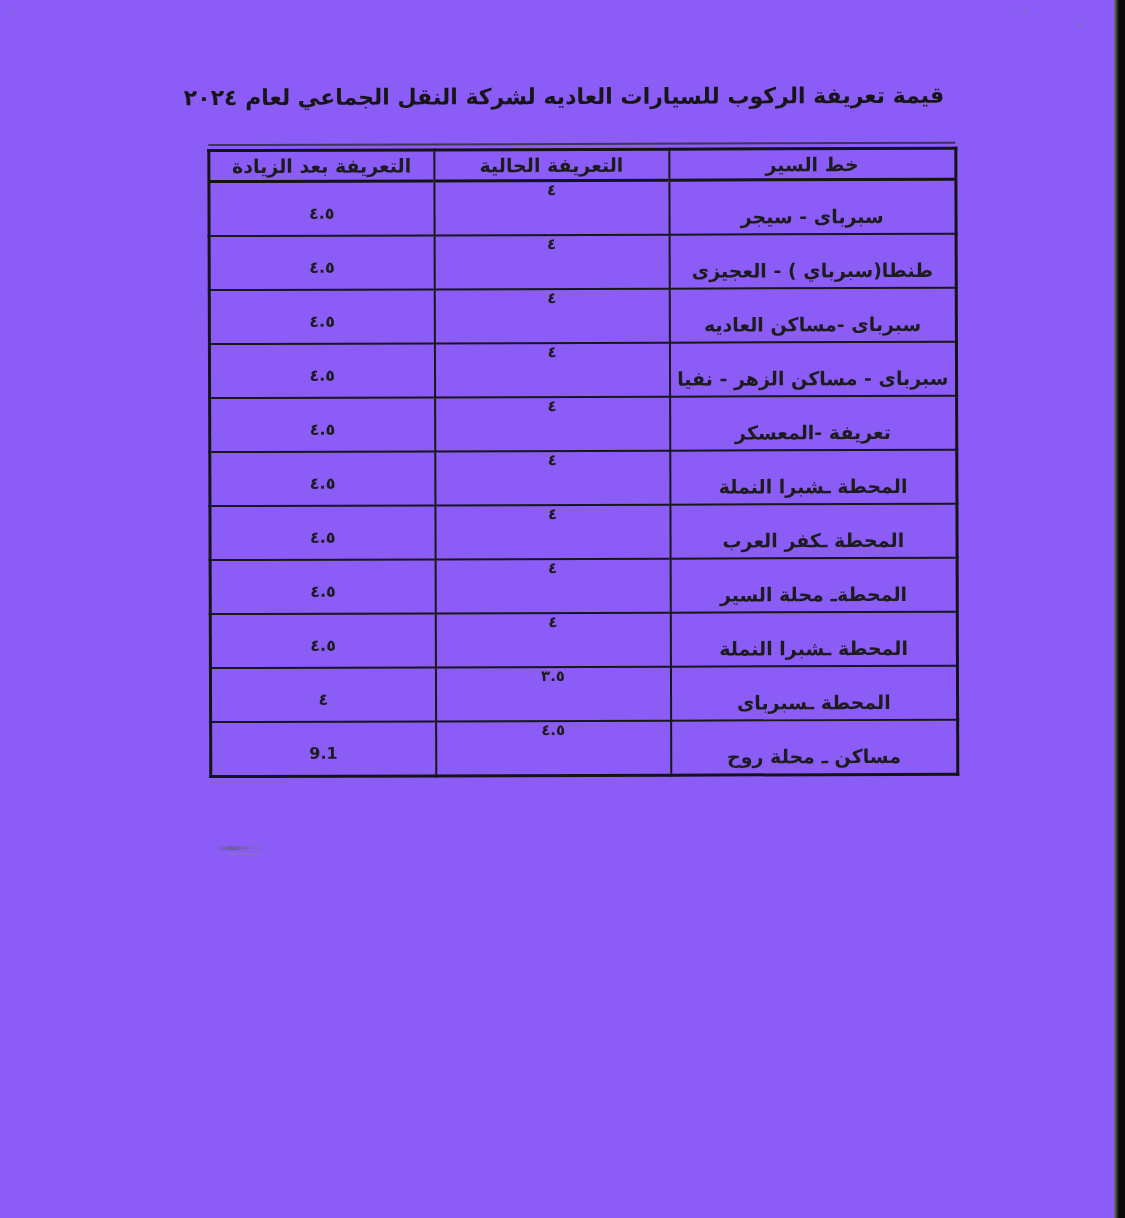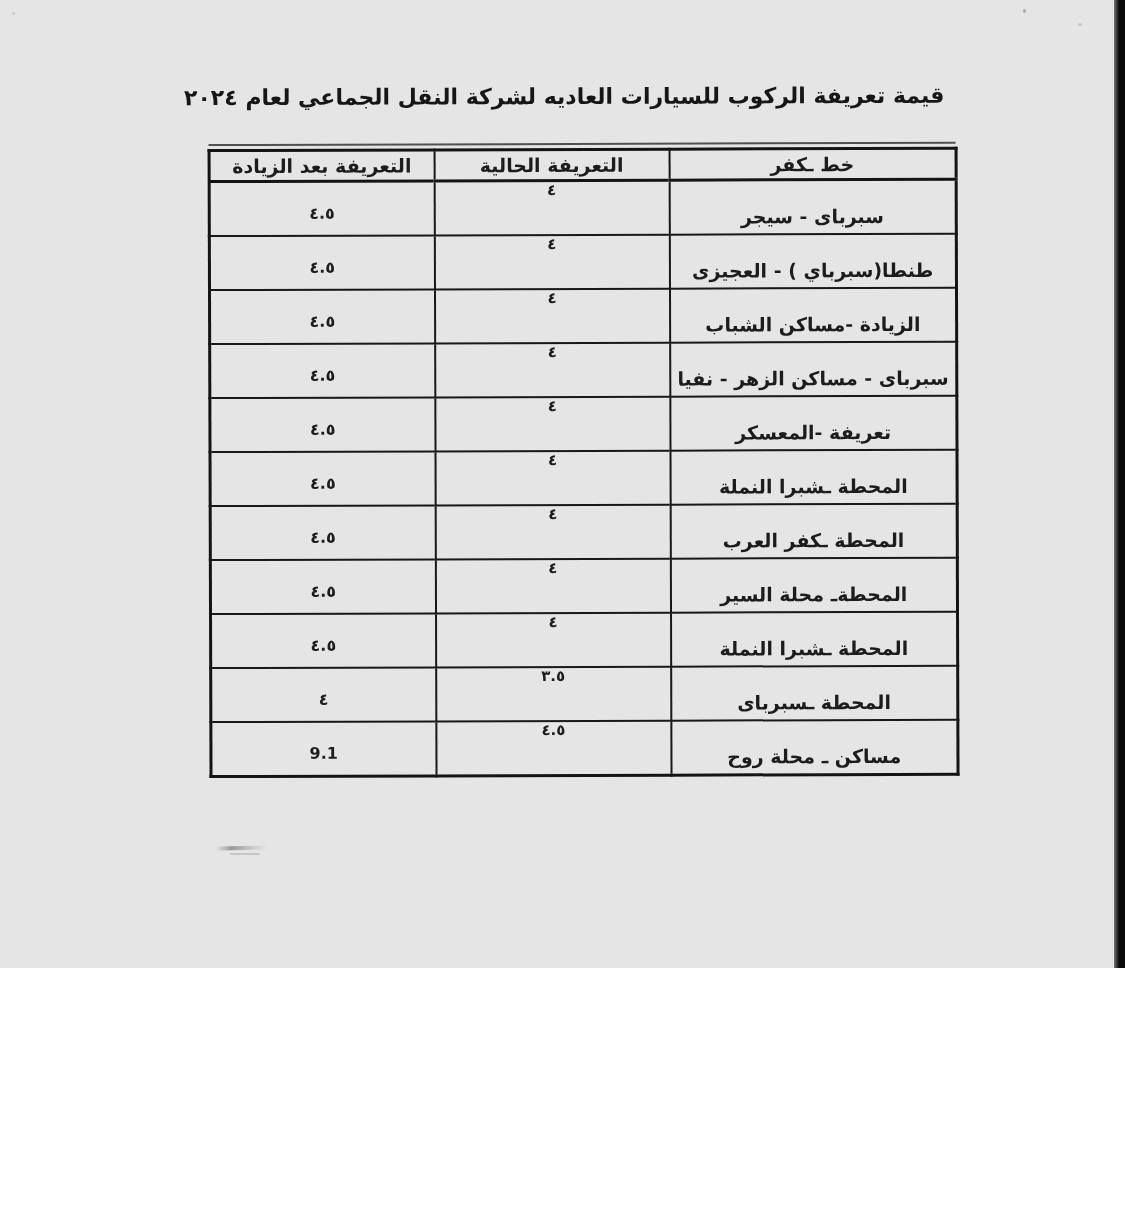--- a/index.html
+++ b/index.html
@@ -1,19 +1,19 @@
 <!DOCTYPE html>
 <html lang="ar"><head>
 <meta charset="utf-8">
 <style>
   html,body{margin:0;padding:0;}
   .page{
     position:relative;
-    width:1125px;height:968px;
-    background:#e5e5e5;
+    width:1125px;height:1218px;
+    background:#8b5cf6;
     overflow:hidden;
     font-family:"DejaVu Sans", sans-serif;
     color:#1a1a1a;
   }
   
   .scan-strip{
     position:absolute;top:0;right:0;width:11px;height:1218px;
     background:linear-gradient(to right,#777 0,#0a0a0a 45%);
   }
   .sheet{
@@ -100,38 +100,38 @@
     <div class="top-line"></div>
 
     <table class="fare-table" dir="rtl">
       <colgroup>
         <col class="c-route">
           <col class="c-current">
           <col class="c-after">
       </colgroup>
       <thead>
         <tr>
-          <th>خط ـكفر</th>
+          <th>خط السير</th>
           <th>التعريفة الحالية</th>
           <th>التعريفة بعد الزيادة</th>
         </tr>
       </thead>
       <tbody>
         <tr>
           <td class="route">سبرباى - سيجر</td>
           <td class="current">٤</td>
           <td class="after">٤.٥</td>
         </tr>
         <tr>
           <td class="route">طنطا(سبرباي ) - العجيزى</td>
           <td class="current">٤</td>
           <td class="after">٤.٥</td>
         </tr>
         <tr>
-          <td class="route">الزيادة -مساكن الشباب</td>
+          <td class="route">سبرباى -مساكن العاديه</td>
           <td class="current">٤</td>
           <td class="after">٤.٥</td>
         </tr>
         <tr>
           <td class="route">سبرباى - مساكن الزهر - نفيا</td>
           <td class="current">٤</td>
           <td class="after">٤.٥</td>
         </tr>
         <tr>
           <td class="route">تعريفة -المعسكر</td>

